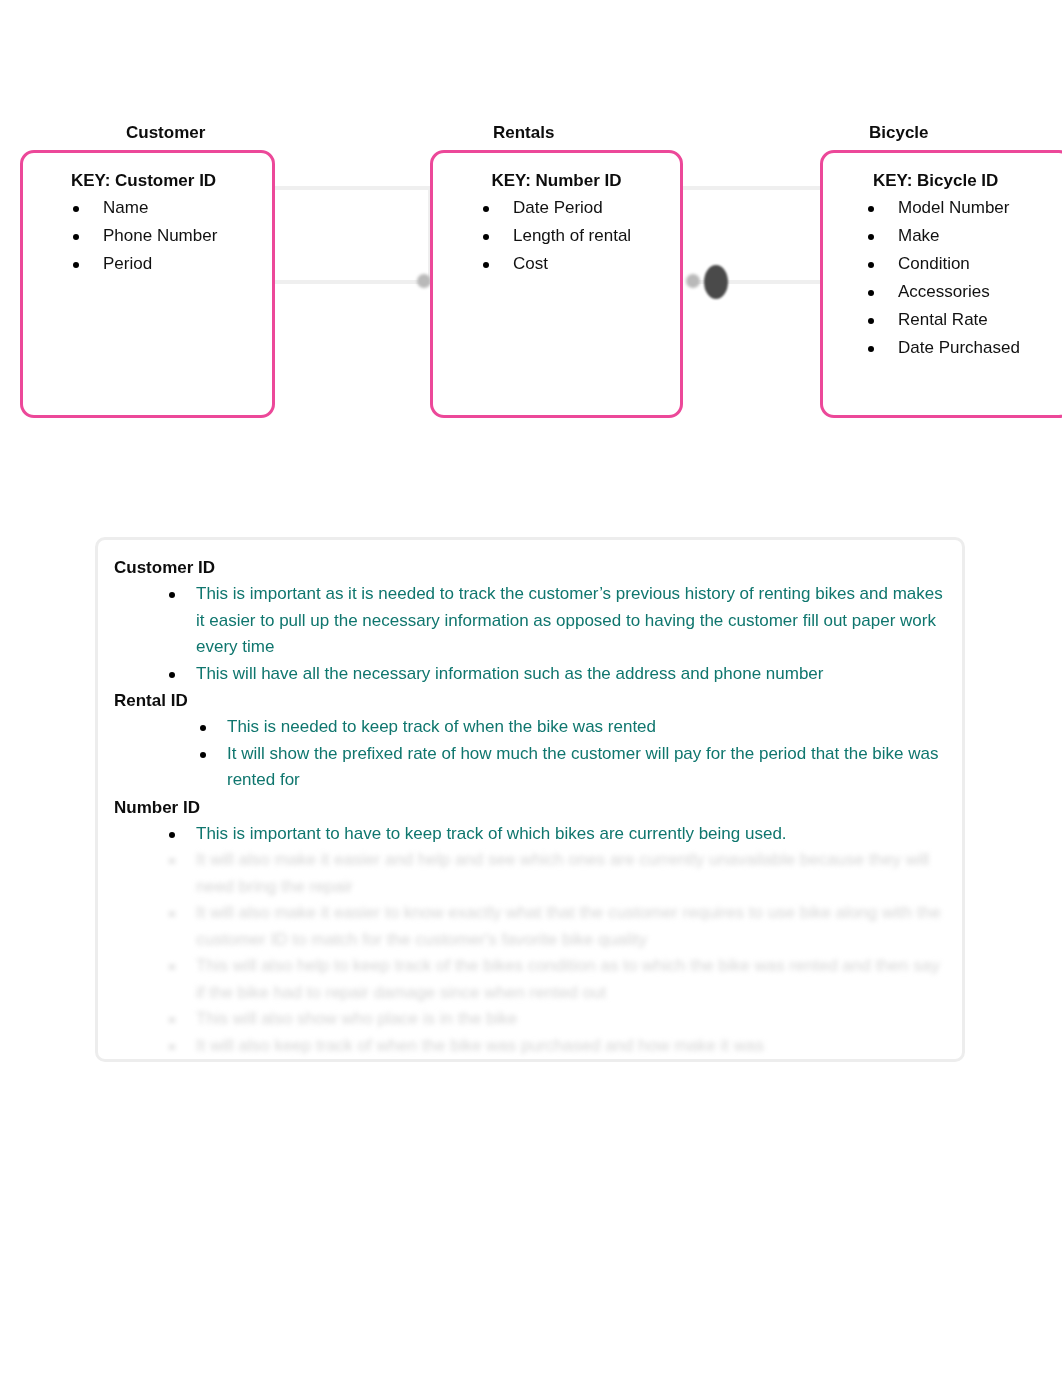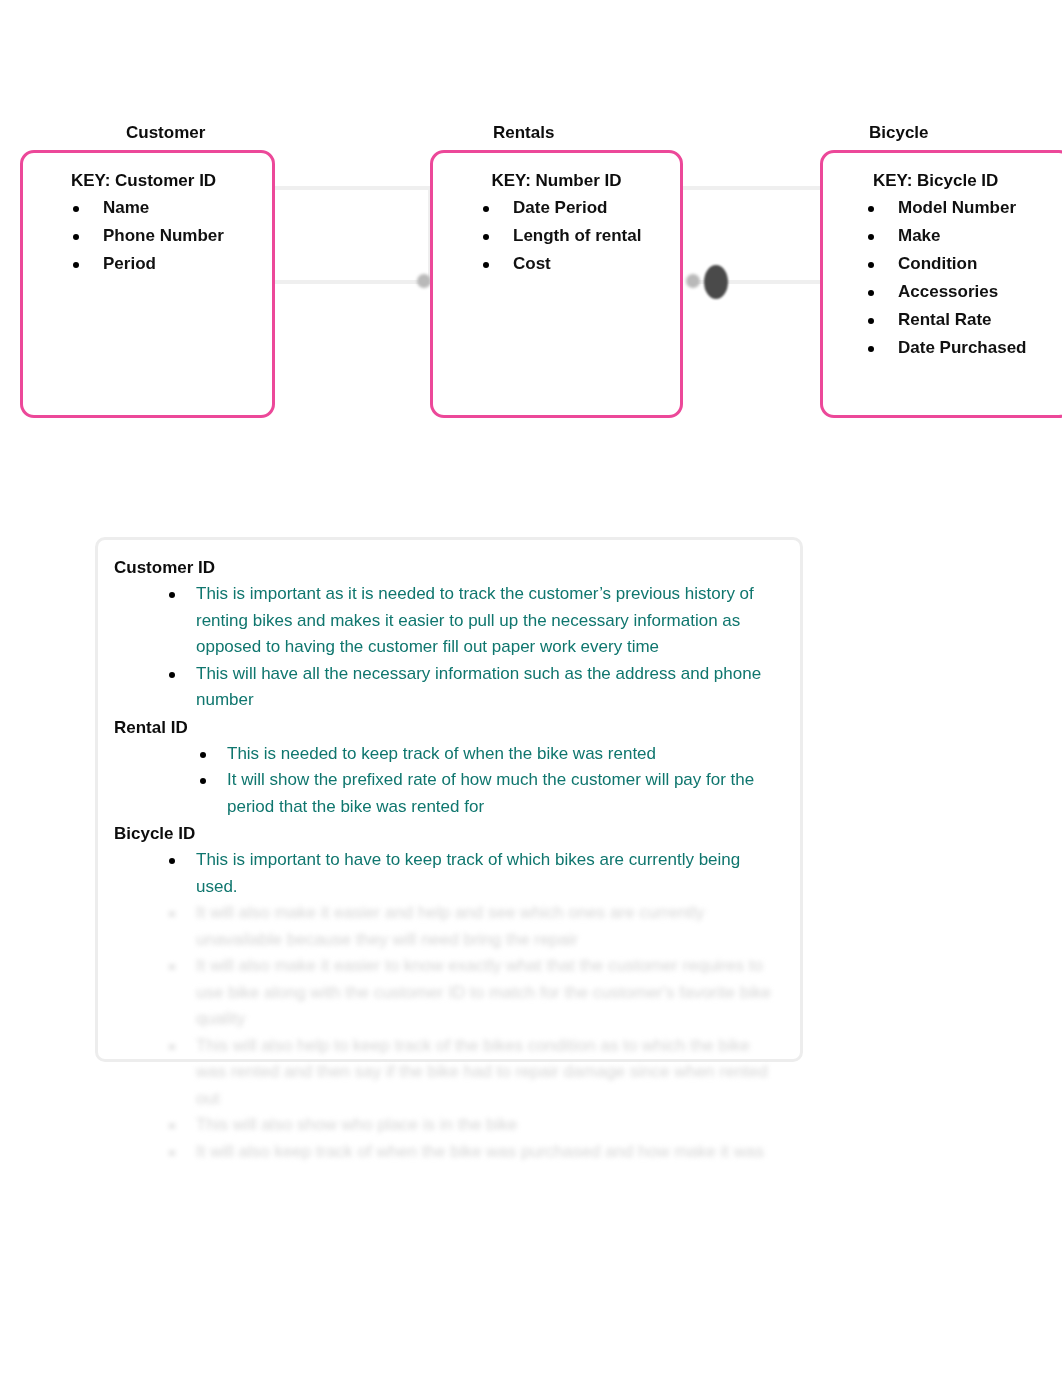--- a/index.html
+++ b/index.html
@@ -60,21 +60,20 @@
     list-style: none;
     margin: 0;
     padding: 0 0 0 50px;
   }
   ul.attr-list li {
     position: relative;
     font-size: 17px;
     line-height: 28px;
     color: #111111;
     padding-left: 30px;
-    font-weight: bold;
   }
   ul.attr-list li::before {
     content: "";
     position: absolute;
     left: 0;
     top: 12px;
     width: 6px;
     height: 6px;
     border-radius: 50%;
     background: #000000;
@@ -102,21 +101,21 @@
   .connector-dot.faint {
     background: #b9b9b9;
     filter: blur(1.6px);
   }
 
   
   #notes-box {
     position: absolute;
     left: 95px;
     top: 537px;
-    width: 708px;
+    width: 870px;
     height: 525px;
     background: #ffffff;
     border: 3px solid #ededed;
     border-radius: 10px;
     box-sizing: border-box;
     padding: 14px 16px 0 16px;
   }
 
   .note-heading {
     font-weight: bold;
@@ -232,21 +231,21 @@
     <li>This is important as it is needed to track the customer’s previous history of renting bikes and makes it easier to pull up the necessary information as opposed to having the customer fill out paper work every time</li>
     <li>This will have all the necessary information such as the address and phone number</li>
   </ul>
 
   <div class="note-heading">Rental ID</div>
   <ul class="note-list indent-b">
     <li>This is needed to keep track of when the bike was rented</li>
     <li>It will show the prefixed rate of how much the customer will pay for the period that the bike was rented for</li>
   </ul>
 
-  <div class="note-heading">Bicycle ID</div>
+  <div class="note-heading">Number ID</div>
   <ul class="note-list indent-a">
     <li>This is important to have to keep track of which bikes are currently being used.</li>
   </ul>
 
   <ul class="note-list indent-a faded">
     <li>It will also make it easier and help and see which ones are currently unavailable because they will need bring the repair</li>
     <li>It will also make it easier to know exactly what that the customer requires to use bike along with the customer ID to match for the customer's favorite bike quality</li>
     <li>This will also help to keep track of the bikes condition as to which the bike was rented and then say if the bike had to repair damage since when rented out</li>
     <li>This will also show who place is in the bike</li>
     <li>It will also keep track of when the bike was purchased and how make it was</li>

